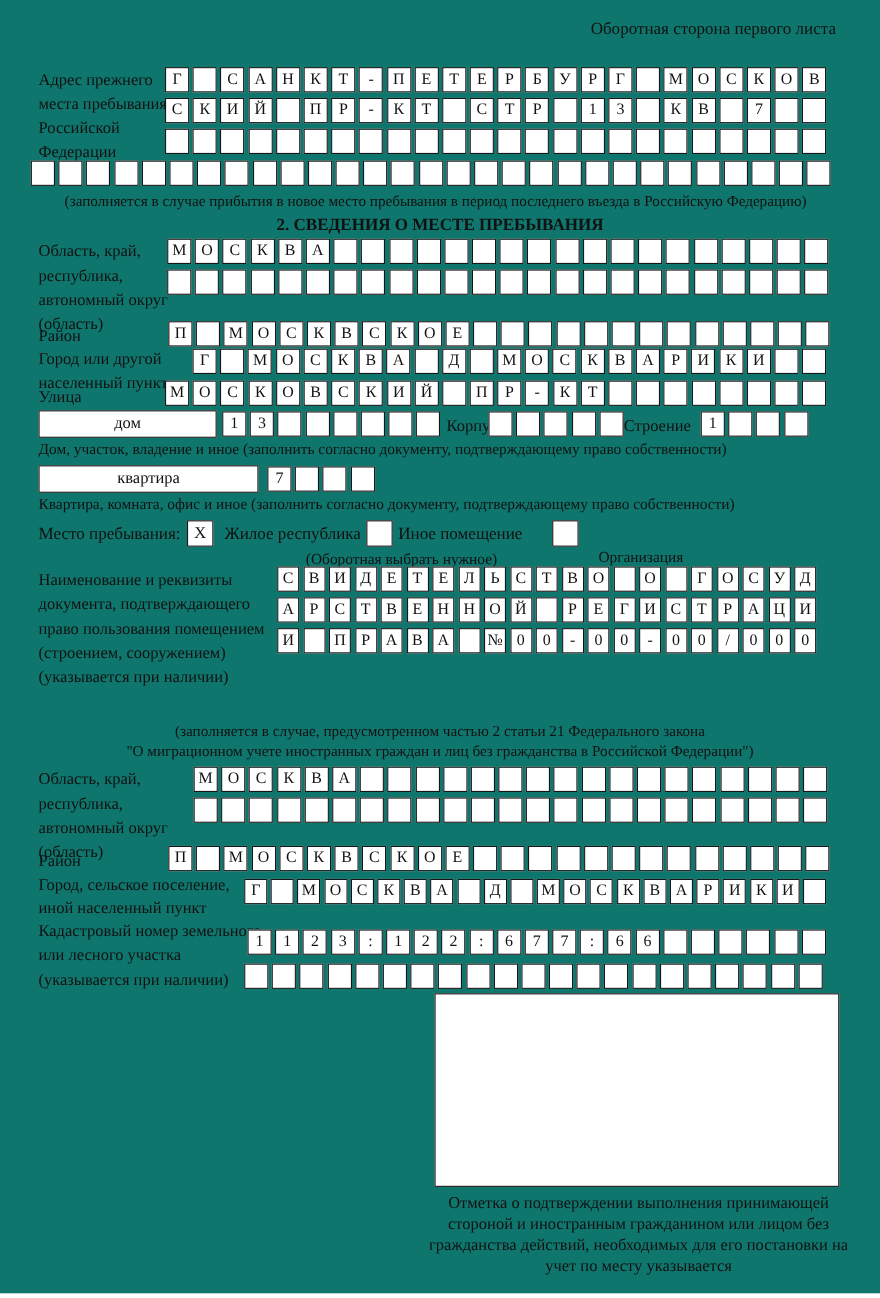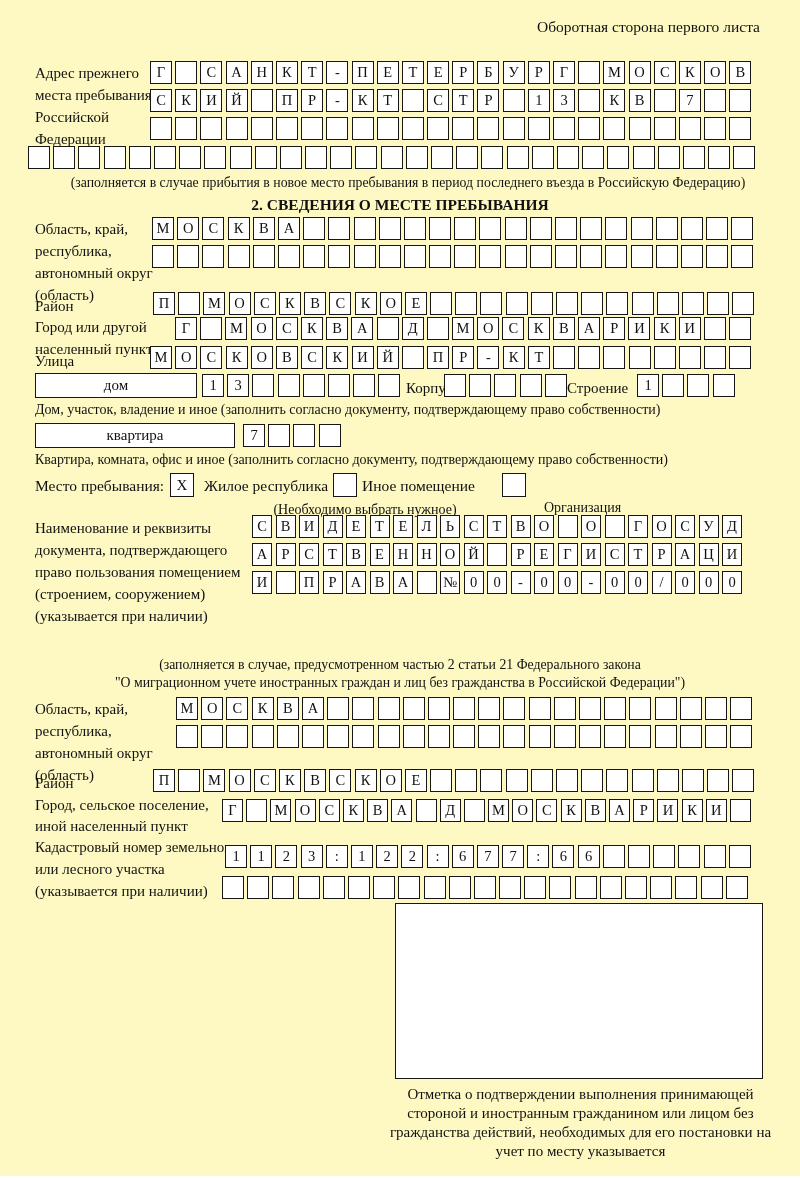--- a/index.html
+++ b/index.html
@@ -1,16 +1,16 @@
 <!DOCTYPE html>
 <html><head>
 <meta charset="utf-8">
 <style>
   html,body{margin:0;padding:0;background:#fff;}
-  .page{position:relative;width:800px;height:1176px;background:#fef9c3;
+  .page{position:relative;width:800px;height:1176px;background:#0f766e;
         font-family:"Liberation Serif","DejaVu Serif",serif;color:#111;overflow:hidden;}
   .label{position:absolute;font-size:15px;line-height:22px;}
   .note{position:absolute;font-size:15.5px;text-align:right;}
   .title{position:absolute;font-weight:bold;font-size:15.5px;text-align:center;}
   .caption{position:absolute;font-size:13.8px;line-height:18px;}
   .cells{position:absolute;display:flex;white-space:nowrap;}
   .cell{flex:none;width:22px;height:23px;border:1.6px solid #161616;box-sizing:border-box;
         margin-right:3.2px;display:flex;align-items:center;justify-content:center;
         font-size:14.5px;background:#fff;}
   .cells.tight .cell{width:20px;margin-right:3.5px;}
@@ -132,21 +132,21 @@
       <span class="cell"></span>
       <span class="cell"></span>
       <span class="cell"></span>
       <span class="cell"></span>
       <span class="cell"></span>
       <span class="cell"></span>
       <span class="cell"></span>
       <span class="cell"></span>
       <span class="cell"></span>
     </div>
-  <div class="caption center" style="left:28px;top:174px;width:760px;">(заполняется в случае прибытия в новое место пребывания в период последнего въезда в Российскую Федерацию)</div>
+  <div class="caption center" style="left:16px;top:174px;width:760px;">(заполняется в случае прибытия в новое место пребывания в период последнего въезда в Российскую Федерацию)</div>
 
   <div class="title" style="left:0;top:196px;width:800px;">2. СВЕДЕНИЯ О МЕСТЕ ПРЕБЫВАНИЯ</div>
 
   <div class="label" style="left:35px;top:218px;width:120px;">Область, край, республика, автономный округ (область)</div>
   <div class="cells" style="left:152px;top:217px;">
       <span class="cell">М</span>
       <span class="cell">О</span>
       <span class="cell">С</span>
       <span class="cell">К</span>
       <span class="cell">В</span>
@@ -317,21 +317,21 @@
     </div>
   <div class="caption" style="left:35px;top:451px;width:740px;font-size:14px;">Квартира, комната, офис и иное (заполнить согласно документу, подтверждающему право собственности)</div>
 
   <div class="label" style="left:35px;top:475px;font-size:15.5px;">Место пребывания:</div>
   <div class="checkbox" style="left:170px;top:473px;">X</div>
   <div class="label" style="left:204px;top:475px;font-size:15.5px;">Жилое республика</div>
   <div class="checkbox" style="left:333px;top:473px;"></div>
   <div class="label" style="left:362px;top:475px;font-size:15.5px;">Иное помещение</div>
   <div class="checkbox" style="left:502px;top:473px;"></div>
   <div class="label" style="left:544px;top:475px;font-size:14px;margin-top:22px;">Организация</div>
-  <div class="caption center" style="left:170px;top:501px;width:390px;font-size:14px;">(Необходимо выбрать нужное)</div>
+  <div class="caption center" style="left:170px;top:501px;width:390px;font-size:14px;">(Оборотная выбрать нужное)</div>
 
   <div class="label" style="left:35px;top:517px;width:215px;">Наименование и реквизиты документа, подтверждающего право пользования помещением (строением, сооружением) (указывается при наличии)</div>
   <div class="cells tight" style="left:252px;top:515px;">
       <span class="cell">С</span>
       <span class="cell">В</span>
       <span class="cell">И</span>
       <span class="cell">Д</span>
       <span class="cell">Е</span>
       <span class="cell">Т</span>
       <span class="cell">Е</span>

